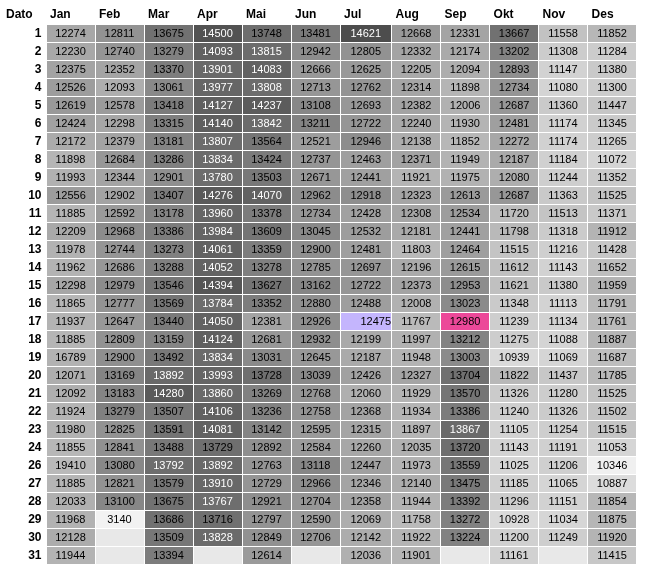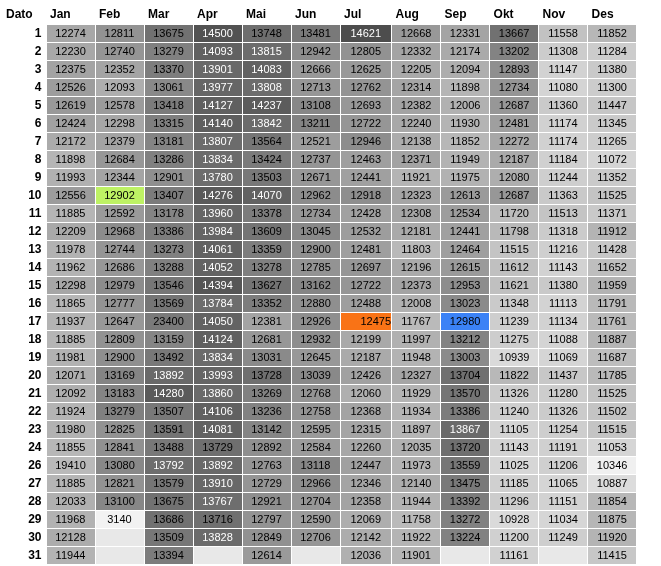--- a/index.html
+++ b/index.html
@@ -222,21 +222,21 @@
           <td class="cell" style="background: rgb(160, 160, 160); color: rgb(0, 0, 0);">12441</td>
           <td class="cell" style="background: rgb(180, 180, 180); color: rgb(0, 0, 0);">11921</td>
           <td class="cell" style="background: rgb(178, 178, 178); color: rgb(0, 0, 0);">11975</td>
           <td class="cell" style="background: rgb(174, 174, 174); color: rgb(0, 0, 0);">12080</td>
           <td class="cell" style="background: rgb(206, 206, 206); color: rgb(0, 0, 0);">11244</td>
           <td class="cell" style="background: rgb(202, 202, 202); color: rgb(0, 0, 0);">11352</td>
         </tr>
         <tr>
           <td class="rowhead">10</td>
           <td class="cell" style="background: rgb(156, 156, 156); color: rgb(0, 0, 0);">12556</td>
-          <td class="cell" style="background: #bef264; color: rgb(0, 0, 0);">12902</td>
+          <td class="cell" style="background: #a3a3a3; color: rgb(0, 0, 0);">12902</td>
           <td class="cell" style="background: rgb(123, 123, 123); color: rgb(0, 0, 0);">13407</td>
           <td class="cell" style="background: rgb(90, 90, 90); color: rgb(255, 255, 255);">14276</td>
           <td class="cell" style="background: rgb(98, 98, 98); color: rgb(255, 255, 255);">14070</td>
           <td class="cell" style="background: rgb(140, 140, 140); color: rgb(0, 0, 0);">12962</td>
           <td class="cell" style="background: rgb(142, 142, 142); color: rgb(0, 0, 0);">12918</td>
           <td class="cell" style="background: rgb(165, 165, 165); color: rgb(0, 0, 0);">12323</td>
           <td class="cell" style="background: rgb(154, 154, 154); color: rgb(0, 0, 0);">12613</td>
           <td class="cell" style="background: rgb(151, 151, 151); color: rgb(0, 0, 0);">12687</td>
           <td class="cell" style="background: rgb(201, 201, 201); color: rgb(0, 0, 0);">11363</td>
           <td class="cell" style="background: rgb(195, 195, 195); color: rgb(0, 0, 0);">11525</td>
@@ -328,27 +328,27 @@
           <td class="cell" style="background: rgb(177, 177, 177); color: rgb(0, 0, 0);">12008</td>
           <td class="cell" style="background: rgb(138, 138, 138); color: rgb(0, 0, 0);">13023</td>
           <td class="cell" style="background: rgb(202, 202, 202); color: rgb(0, 0, 0);">11348</td>
           <td class="cell" style="background: rgb(211, 211, 211); color: rgb(0, 0, 0);">11113</td>
           <td class="cell" style="background: rgb(185, 185, 185); color: rgb(0, 0, 0);">11791</td>
         </tr>
         <tr>
           <td class="rowhead">17</td>
           <td class="cell" style="background: rgb(179, 179, 179); color: rgb(0, 0, 0);">11937</td>
           <td class="cell" style="background: rgb(152, 152, 152); color: rgb(0, 0, 0);">12647</td>
-          <td class="cell" style="background: rgb(122, 122, 122); color: rgb(0, 0, 0);">23400</td>
+          <td class="cell" style="background: rgb(122, 122, 122); color: rgb(0, 0, 0);">13440</td>
           <td class="cell" style="background: rgb(99, 99, 99); color: rgb(255, 255, 255);">14050</td>
           <td class="cell" style="background: rgb(163, 163, 163); color: rgb(0, 0, 0);">12381</td>
           <td class="cell" style="background: rgb(142, 142, 142); color: rgb(0, 0, 0);">12926</td>
-          <td class="cell" style="background: #f97316; color: rgb(0, 0, 0); padding-left: 20px;">12475</td>
+          <td class="cell" style="background: #c4b5fd; color: rgb(0, 0, 0); padding-left: 20px;">12475</td>
           <td class="cell" style="background: rgb(186, 186, 186); color: rgb(0, 0, 0);">11767</td>
-          <td class="cell" style="background: #3b82f6; color: rgb(0, 0, 0); margin-top: 32px;">12980</td>
+          <td class="cell" style="background: #ec4899; color: rgb(0, 0, 0); margin-top: 32px;">12980</td>
           <td class="cell" style="background: rgb(206, 206, 206); color: rgb(0, 0, 0);">11239</td>
           <td class="cell" style="background: rgb(210, 210, 210); color: rgb(0, 0, 0);">11134</td>
           <td class="cell" style="background: rgb(186, 186, 186); color: rgb(0, 0, 0);">11761</td>
         </tr>
         <tr>
           <td class="rowhead">18</td>
           <td class="cell" style="background: rgb(181, 181, 181); color: rgb(0, 0, 0);">11885</td>
           <td class="cell" style="background: rgb(146, 146, 146); color: rgb(0, 0, 0);">12809</td>
           <td class="cell" style="background: rgb(133, 133, 133); color: rgb(0, 0, 0);">13159</td>
           <td class="cell" style="background: rgb(96, 96, 96); color: rgb(255, 255, 255);">14124</td>
@@ -356,21 +356,21 @@
           <td class="cell" style="background: rgb(142, 142, 142); color: rgb(0, 0, 0);">12932</td>
           <td class="cell" style="background: rgb(169, 169, 169); color: rgb(0, 0, 0);">12199</td>
           <td class="cell" style="background: rgb(177, 177, 177); color: rgb(0, 0, 0);">11997</td>
           <td class="cell" style="background: rgb(131, 131, 131); color: rgb(0, 0, 0);">13212</td>
           <td class="cell" style="background: rgb(205, 205, 205); color: rgb(0, 0, 0);">11275</td>
           <td class="cell" style="background: rgb(212, 212, 212); color: rgb(0, 0, 0);">11088</td>
           <td class="cell" style="background: rgb(181, 181, 181); color: rgb(0, 0, 0);">11887</td>
         </tr>
         <tr>
           <td class="rowhead">19</td>
-          <td class="cell" style="background: rgb(178, 178, 178); color: rgb(0, 0, 0);">11981</td>
+          <td class="cell" style="background: rgb(178, 178, 178); color: rgb(0, 0, 0);">16789</td>
           <td class="cell" style="background: rgb(143, 143, 143); color: rgb(0, 0, 0);">12900</td>
           <td class="cell" style="background: rgb(120, 120, 120); color: rgb(0, 0, 0);">13492</td>
           <td class="cell" style="background: rgb(107, 107, 107); color: rgb(255, 255, 255);">13834</td>
           <td class="cell" style="background: rgb(138, 138, 138); color: rgb(0, 0, 0);">13031</td>
           <td class="cell" style="background: rgb(152, 152, 152); color: rgb(0, 0, 0);">12645</td>
           <td class="cell" style="background: rgb(170, 170, 170); color: rgb(0, 0, 0);">12187</td>
           <td class="cell" style="background: rgb(179, 179, 179); color: rgb(0, 0, 0);">11948</td>
           <td class="cell" style="background: rgb(139, 139, 139); color: rgb(0, 0, 0);">13003</td>
           <td class="cell" style="background: rgb(218, 218, 218); color: rgb(0, 0, 0);">10939</td>
           <td class="cell" style="background: rgb(213, 213, 213); color: rgb(0, 0, 0);">11069</td>

